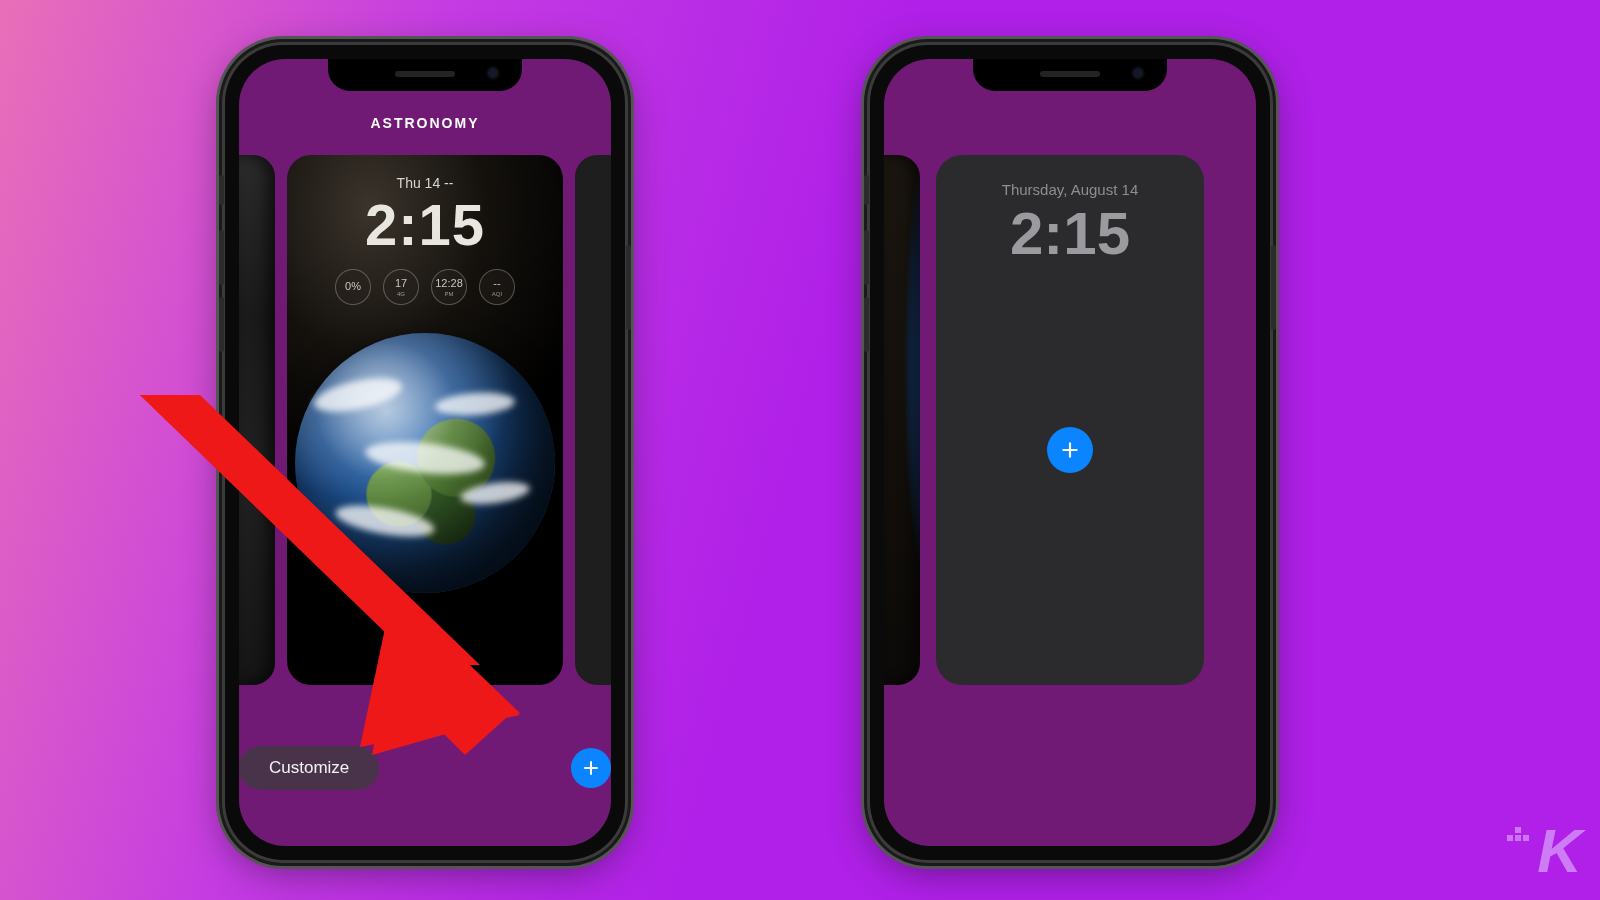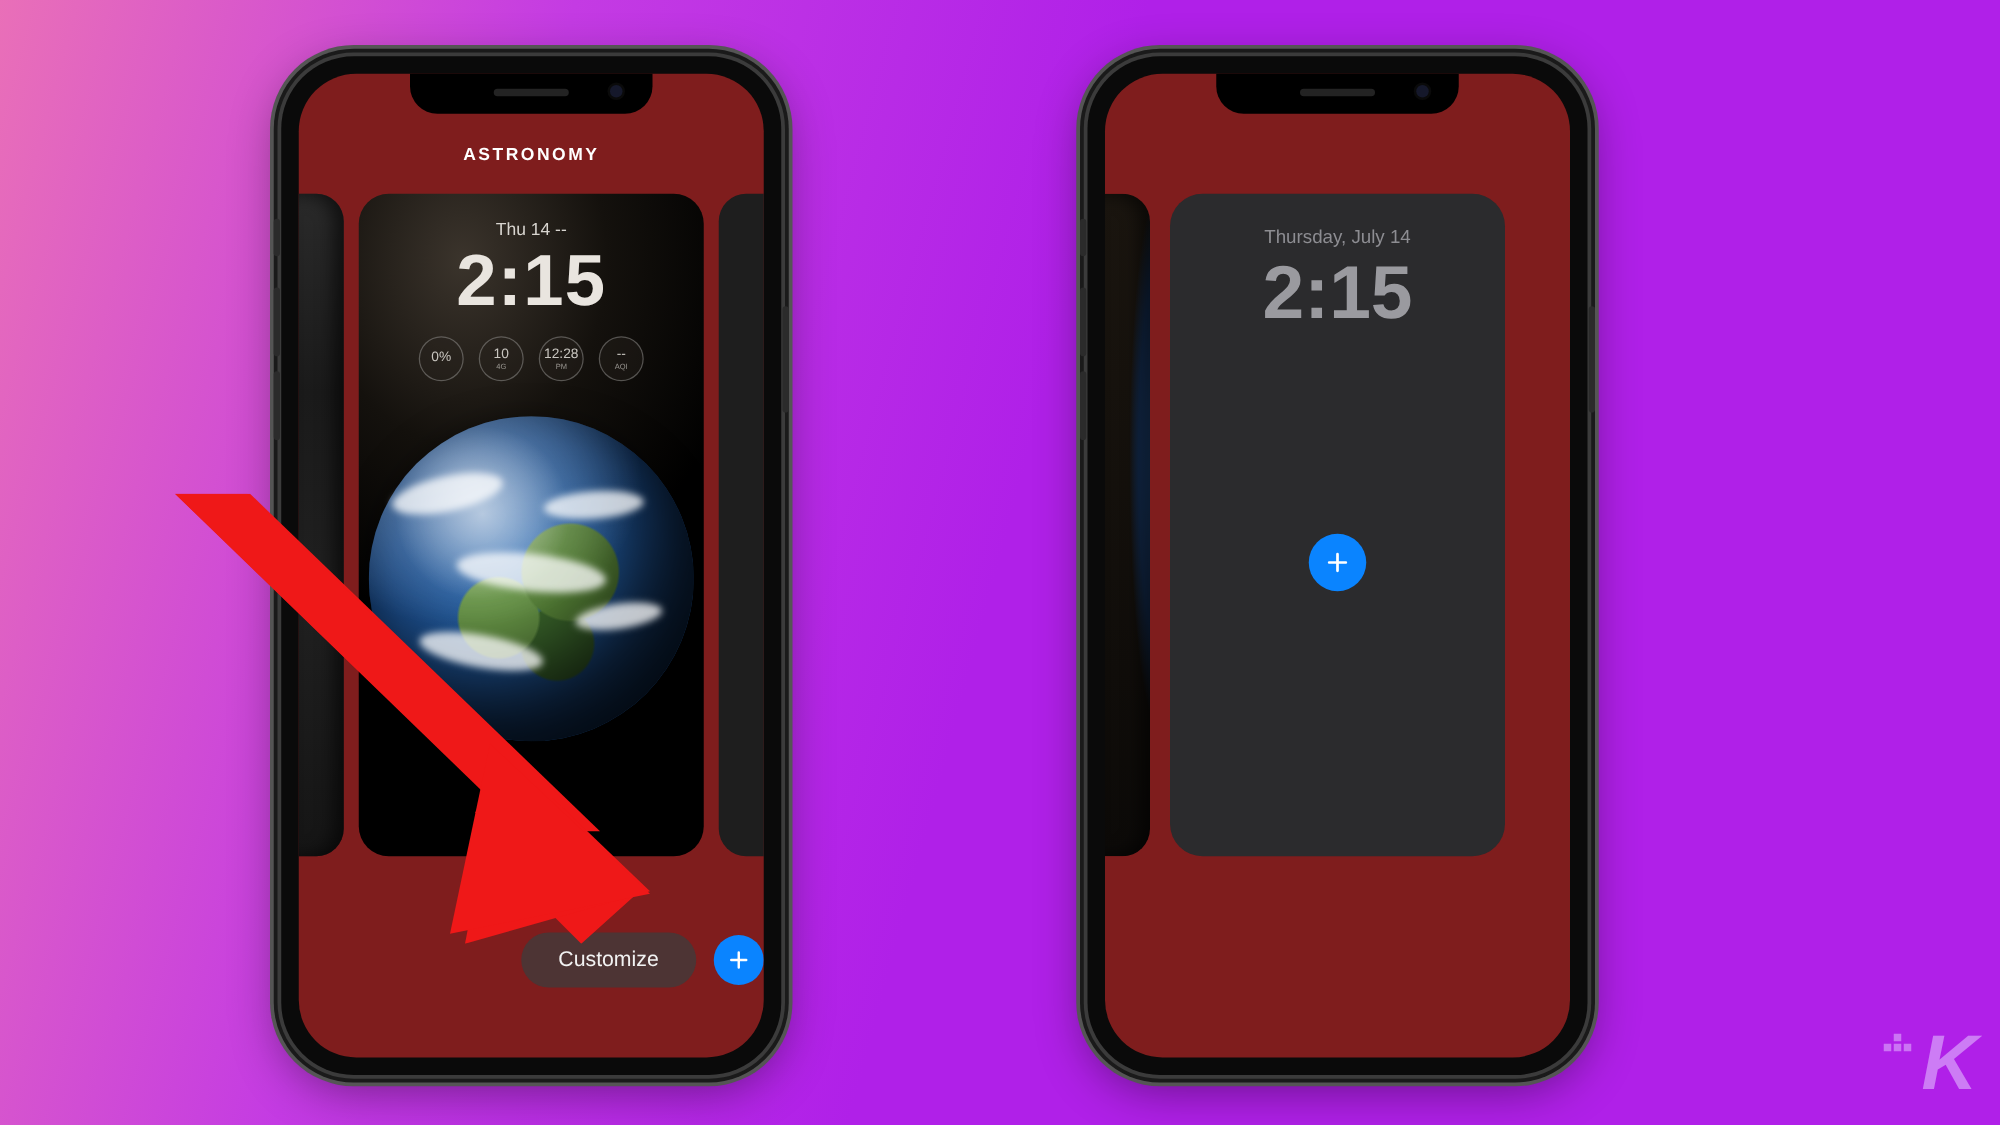--- a/index.html
+++ b/index.html
@@ -25,21 +25,21 @@
         0 0 0 6px #1a1a1a,
         0 0 0 9px #555,
         0 10px 40px rgba(0,0,0,.45);
     }
     .phone.left  { left: 225px; top: 45px; }
     .phone.right { left: 870px; top: 45px; }
 
     .phone .screen {
       position: absolute;
       left: 14px; right: 14px; top: 14px; bottom: 14px;
-      background: #7f1d1d;
+      background: #701a75;
       border-radius: 46px;
       overflow: hidden;
     }
     .notch {
       position: absolute;
       top: 0; left: 50%; transform: translateX(-50%);
       width: 190px; height: 30px;
       background: #000;
       border-bottom-left-radius: 20px;
       border-bottom-right-radius: 20px;
@@ -105,21 +105,21 @@
     .c1{ width:90px;height:28px; left:18px; top:48px; transform:rotate(-12deg);}
     .c2{ width:120px;height:30px; left:70px; top:110px; transform:rotate(6deg);}
     .c3{ width:80px;height:22px; left:140px; top:60px; transform:rotate(-4deg);}
     .c4{ width:100px;height:26px; left:40px; top:175px; transform:rotate(10deg);}
     .c5{ width:70px;height:20px; left:165px; top:150px; transform:rotate(-8deg);}
 
     .dots { position:absolute; bottom:136px; left:0; right:0; display:flex; justify-content:center; gap:8px;}
     .dot { width:6px; height:6px; border-radius:50%; background:rgba(255,255,255,.35);}
     .dot.active{ background:#fff;}
 
-    .bottom-bar { position:absolute; bottom:56px; left:0; right:0; display:flex; justify-content:flex-end; align-items:center; gap:14px;}
+    .bottom-bar { position:absolute; bottom:56px; left:0; right:0; display:flex; justify-content:space-between; align-items:center; gap:14px;}
     .cust-btn { padding:12px 30px; border-radius:26px; background:rgba(60,60,60,.75); color:#f2f2f2; font-size:17px; font-weight:500; border:none;}
     .plus-btn { width:40px; height:40px; border-radius:50%; background:#0a84ff; border:none; display:flex; align-items:center; justify-content:center;}
     .plus-btn svg { width:18px; height:18px; }
 
     
     .addnew-card {
       position:absolute; left:52px; right:52px; top:0; height:530px;
       border-radius:26px; background:#2b2b2d;
     }
     .an-date { position:absolute; top:26px; left:0; right:0; text-align:center; color:#8d8d92; font-size:15px;}
@@ -167,21 +167,21 @@
 
         <div class="wallpaper-card">
           <div class="wc-date">Thu 14  --</div>
           <div class="wc-time">2:15</div>
           <div class="wc-widgets">
             <div class="wdg">
                 <span>0%</span>
                 <span class="sub"></span>
               </div>
             <div class="wdg">
-                <span>10</span>
+                <span>17</span>
                 <span class="sub">4G</span>
               </div>
             <div class="wdg">
                 <span>12:28</span>
                 <span class="sub">PM</span>
               </div>
             <div class="wdg">
                 <span>--</span>
                 <span class="sub">AQI</span>
               </div>
@@ -222,21 +222,21 @@
       <div class="notch">
           <div class="speaker"></div>
           <div class="cam"></div>
         </div>
 
 
       <div class="card-row">
         <div class="card-peek pl"></div>
 
         <div class="addnew-card">
-          <div class="an-date">Thursday, July 14</div>
+          <div class="an-date">Thursday, August 14</div>
           <div class="an-time">2:15</div>
           <button class="an-plus">
             <svg viewBox="0 0 24 24">
                 <path d="M12 4v16M4 12h16" stroke="#fff" stroke-width="2.6" stroke-linecap="round"></path>
               </svg>
           </button>
         </div>
       </div>
     </div>
   </div>

